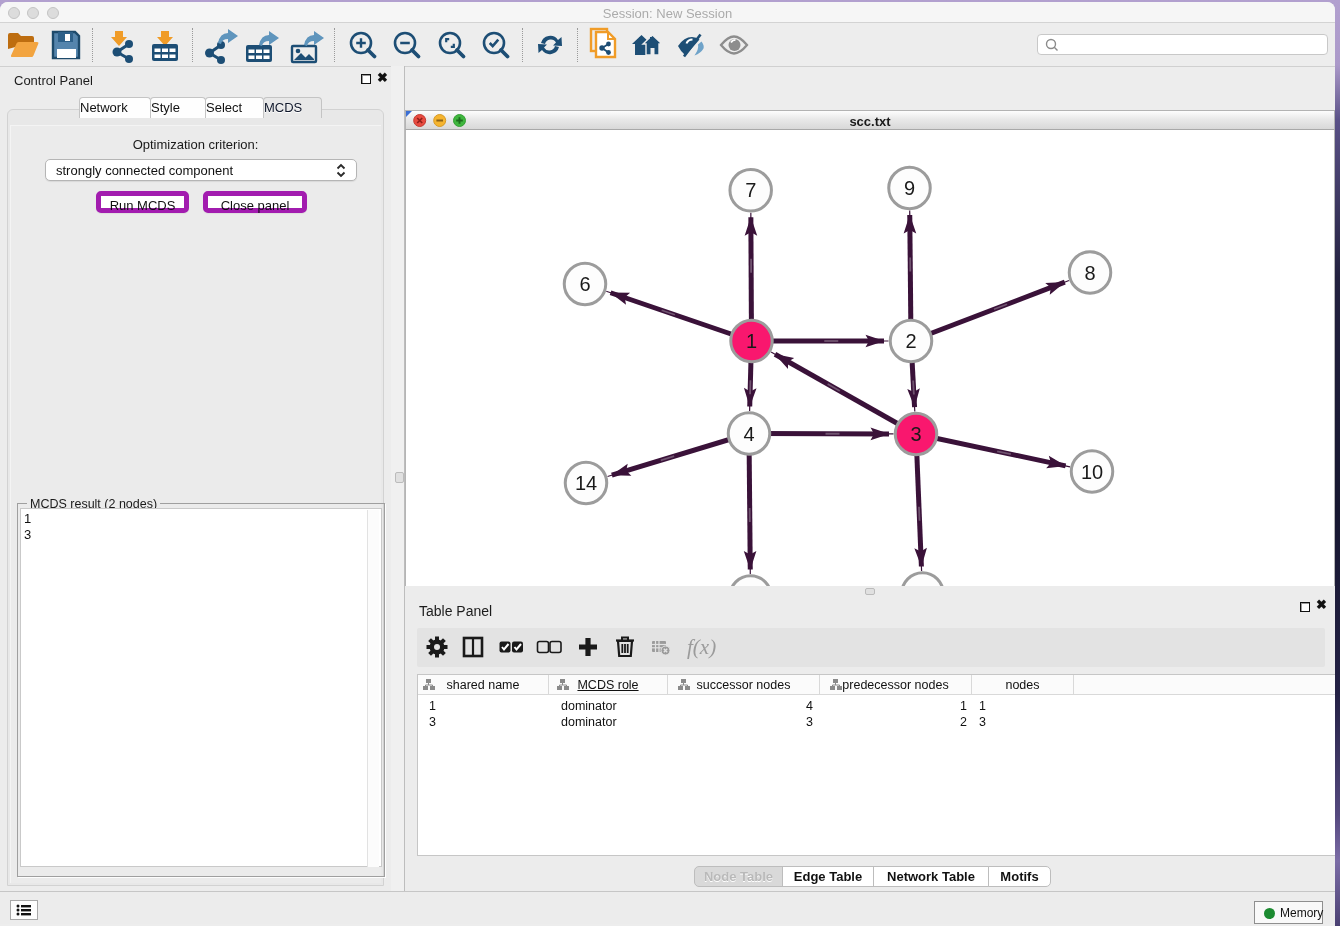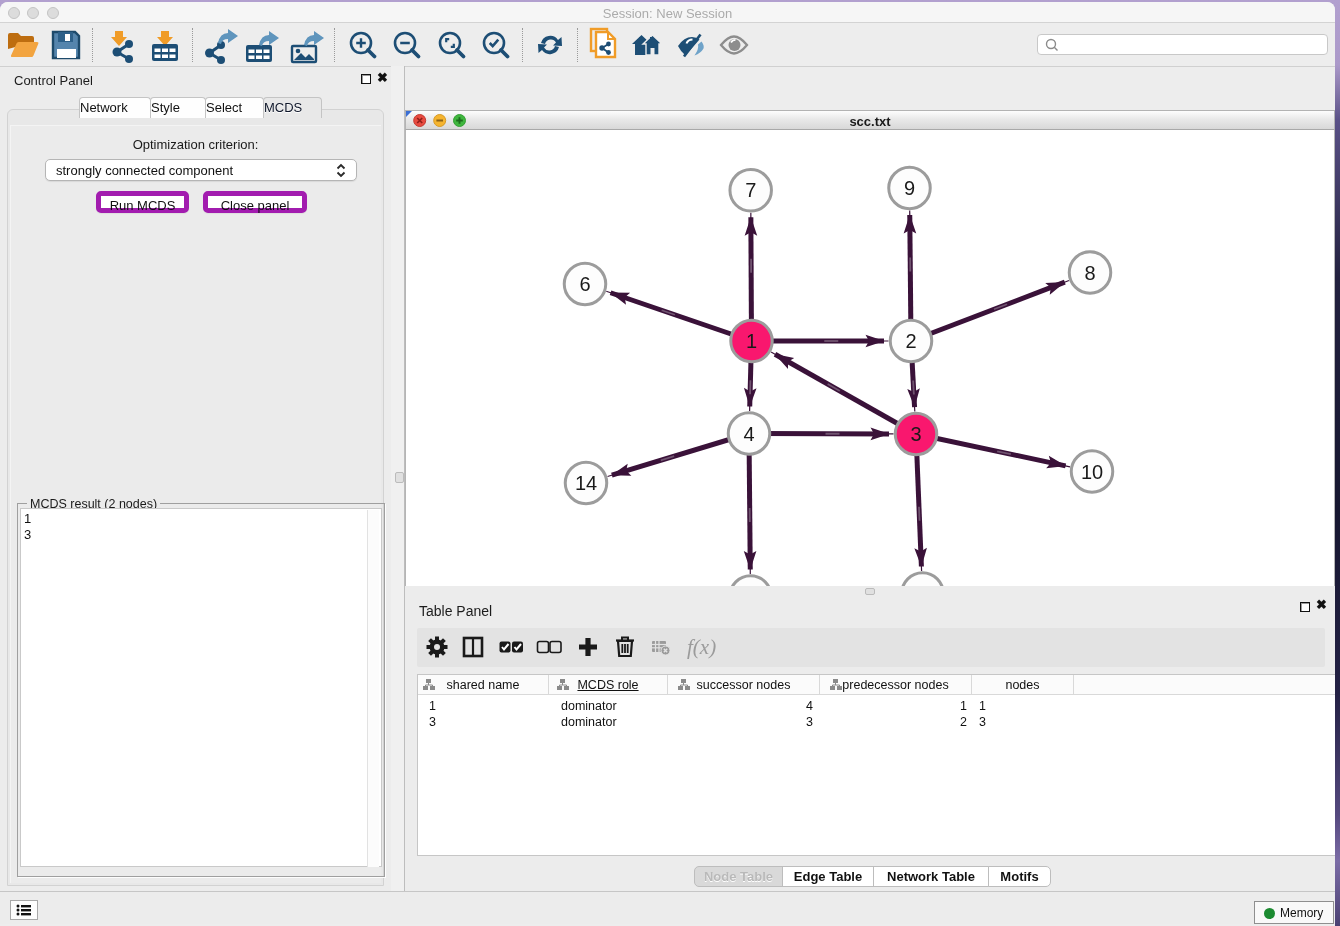--- a/index.html
+++ b/index.html
@@ -45,21 +45,21 @@
 #tp-head { position:absolute; left:14px; top:6px; font-size:14px; color:#1c1c1c; }
 #tp-toolbar { position:absolute; left:12px; top:31px; width:908px; height:39px; background:#e3e3e3; border-radius:2px; }
 #tp-table { position:absolute; left:12px; top:77px; width:992px; height:182px; background:#fff; border:1px solid #c6c6c6; }
 #tp-thead { position:absolute; left:0; top:0; width:100%; height:20px; background:#fbfbfb; border-bottom:1px solid #d9d9d9; }
 .th { position:absolute; top:0; height:20px; border-right:1px solid #d9d9d9; font-size:12.5px; color:#111; text-align:center; line-height:20px; }
 .td { position:absolute; font-size:12.5px; color:#111; height:16px; line-height:16px; }
 .btab { position:absolute; top:0; height:21px; background:#fff; border:1px solid #bdbdbd; font-size:13px; font-weight:bold; color:#111; text-align:center; line-height:20px; }
 
 #status { position:absolute; left:0; top:889px; width:1335px; height:33px; background:#ececec; border-top:1px solid #c6c6c6; }
 #list-btn { position:absolute; left:10px; top:8px; width:28px; height:20px; background:#fdfdfd; border:1px solid #a8a8a8; }
-#mem-btn { position:absolute; left:1254px; top:9px; width:80px; height:23px; background:#f9f9f9; border:1px solid #8f8f8f; font-size:12px; color:#111; }
+#mem-btn { position:absolute; left:1254px; top:9px; width:69px; height:23px; background:#f9f9f9; border:1px solid #8f8f8f; font-size:12px; color:#111; }
 </style>
 </head>
 <body>
 <div id="win">
   <div id="titlebar">
     <div class="tl" style="left:8px;"></div>
     <div class="tl" style="left:27px;"></div>
     <div class="tl" style="left:47px;"></div>
     <div id="title-text">Session: New Session</div>
   </div>

